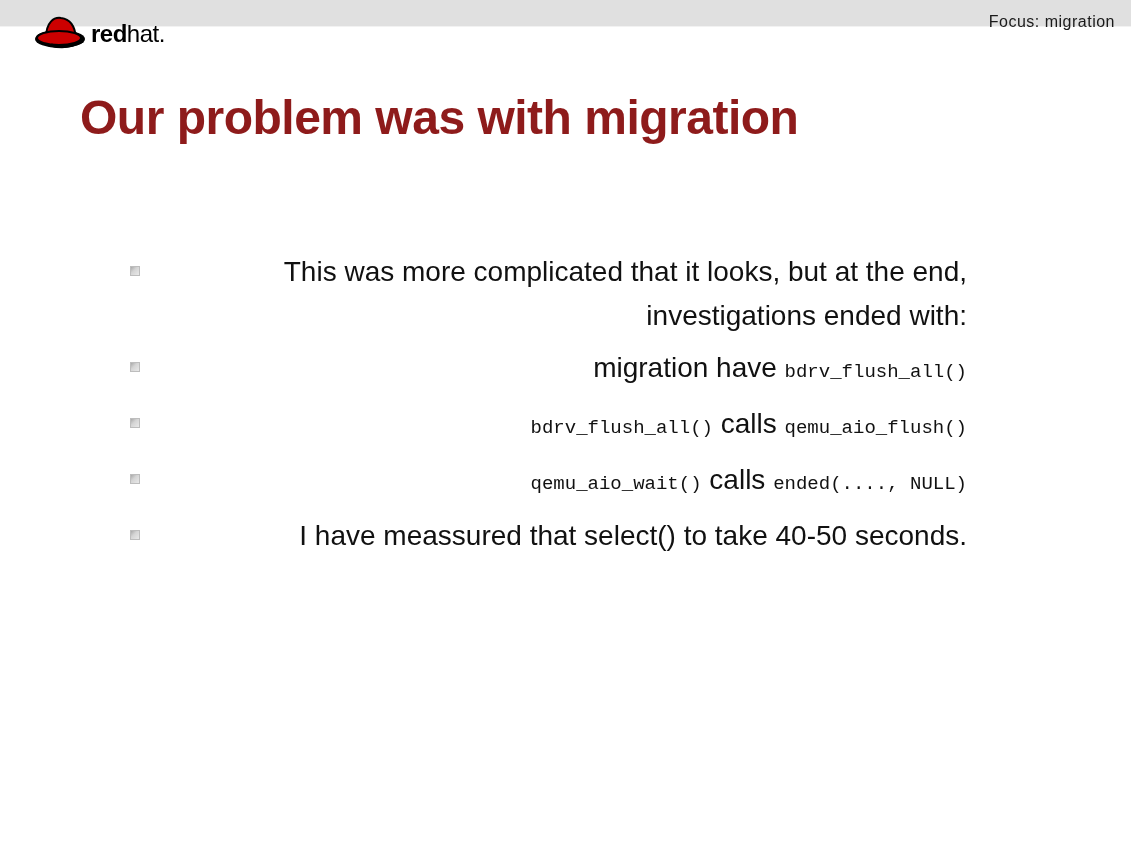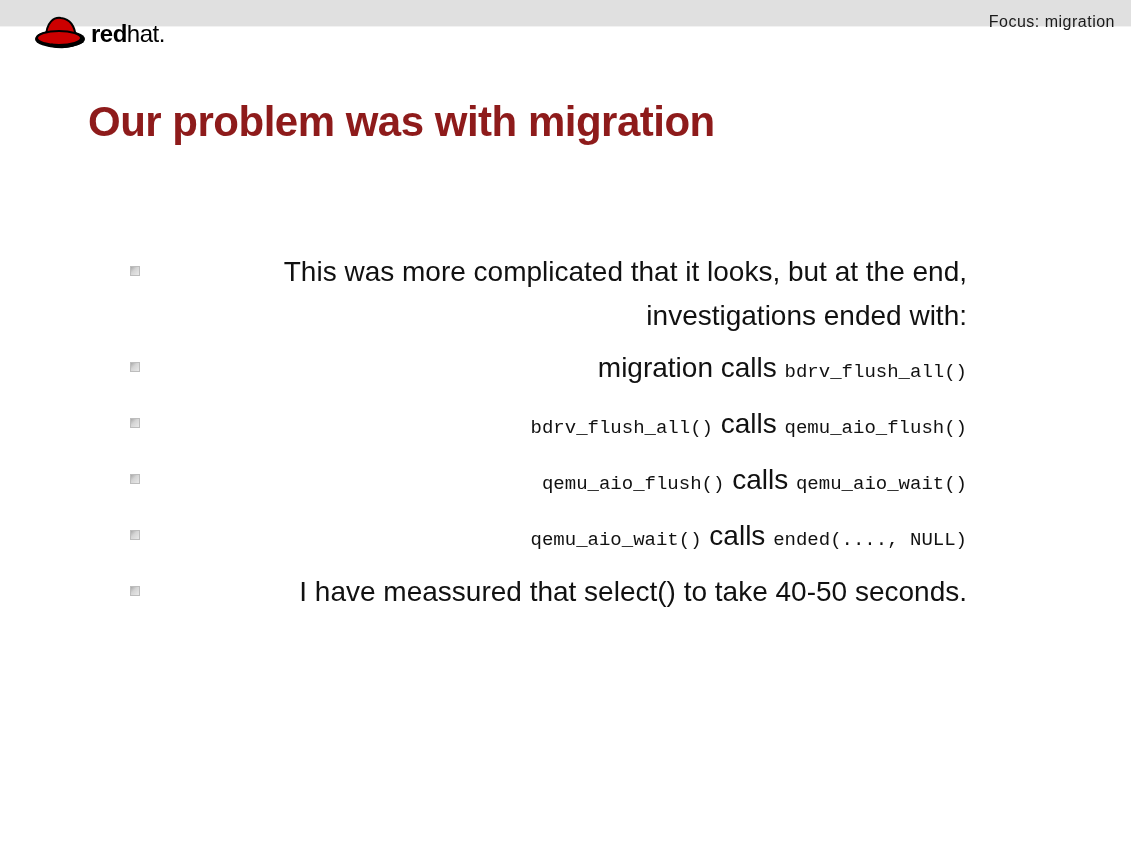--- a/index.html
+++ b/index.html
@@ -31,22 +31,22 @@
   .logo-text{
     font-size:24px;line-height:1;
     margin-left:4px;margin-bottom:6px;
     color:#000;
     letter-spacing:-0.5px;
   }
   .logo-text .bold{font-weight:bold;}
   .logo-text .light{font-weight:normal;}
   .slide-title{
     position:absolute;left:80px;top:90px;
-    margin:8px;
-    font-size:42px;font-weight:bold;
+    margin:0;
+    font-size:48px;font-weight:bold;
     color:var(--title,#8e1b1b);
     letter-spacing:-0.5px;
   }
   .bullet-list{
     position:absolute;left:130px;top:250px;
     width:860px;
     list-style:none;margin:0;padding:0;
   }
   .bullet-list li{
     position:relative;
@@ -89,29 +89,25 @@
 
   <h1 class="slide-title">Our problem was with migration</h1>
 
   <ul class="bullet-list">
     <li>
       <span class="bullet-square"></span>
       <span class="bullet-text"><span>This was more complicated that it looks, but at the end, investigations ended with:</span></span>
     </li>
     <li>
       <span class="bullet-square"></span>
-      <span class="bullet-text"><span>migration calls </span><span class="mono">bdrv_flush_all()</span></span>
+      <span class="bullet-text"><span>migration have </span><span class="mono">bdrv_flush_all()</span></span>
     </li>
     <li>
       <span class="bullet-square"></span>
       <span class="bullet-text"><span class="mono">bdrv_flush_all()</span><span> calls </span><span class="mono">qemu_aio_flush()</span></span>
-    </li>
-    <li>
-      <span class="bullet-square"></span>
-      <span class="bullet-text"><span class="mono">qemu_aio_flush()</span><span> calls </span><span class="mono">qemu_aio_wait()</span></span>
     </li>
     <li>
       <span class="bullet-square"></span>
       <span class="bullet-text"><span class="mono">qemu_aio_wait()</span><span> calls </span><span class="mono">ended(...., NULL)</span></span>
     </li>
     <li>
       <span class="bullet-square"></span>
       <span class="bullet-text"><span>I have meassured that select() to take 40-50 seconds.</span></span>
     </li>
   </ul>

